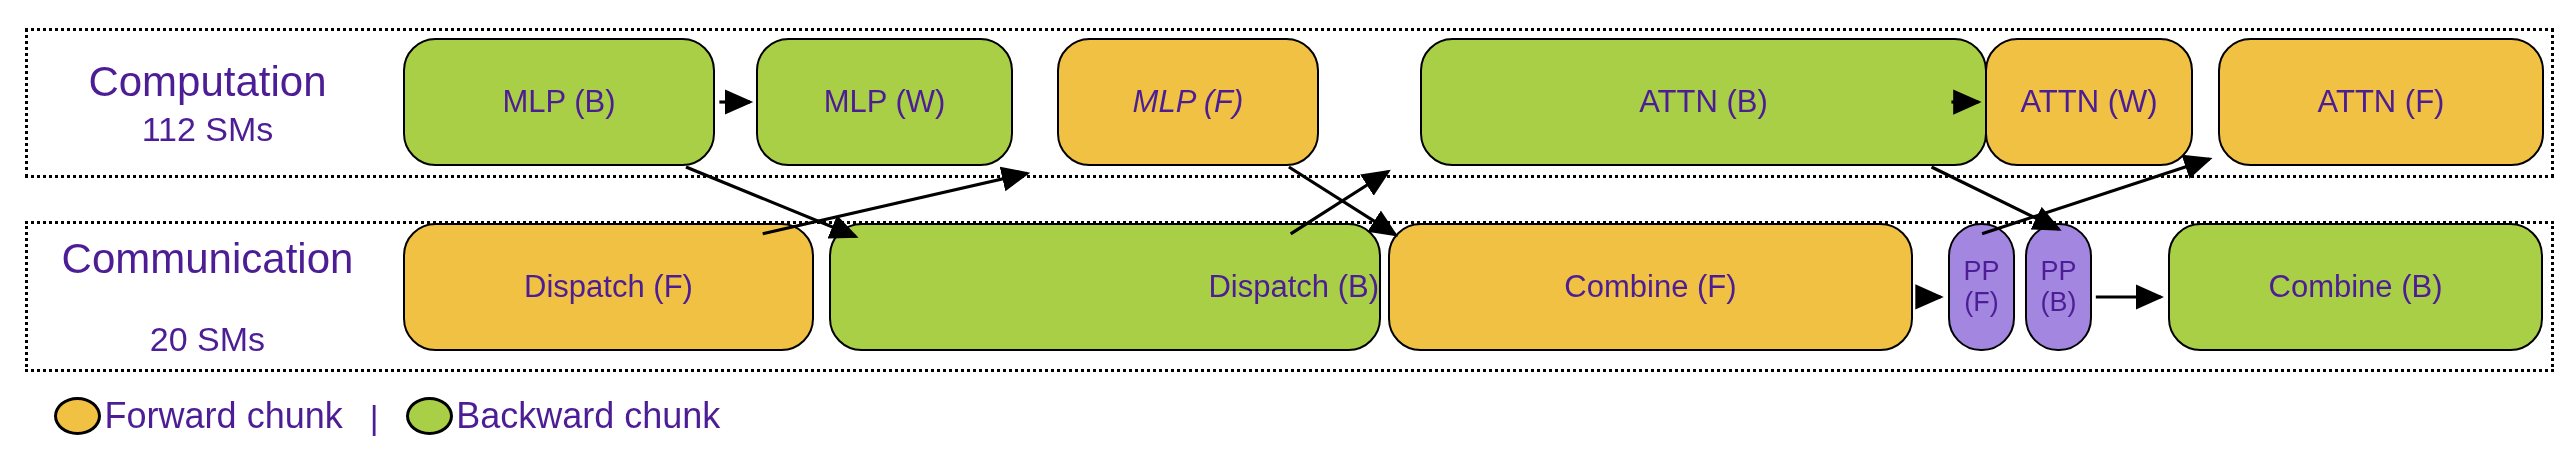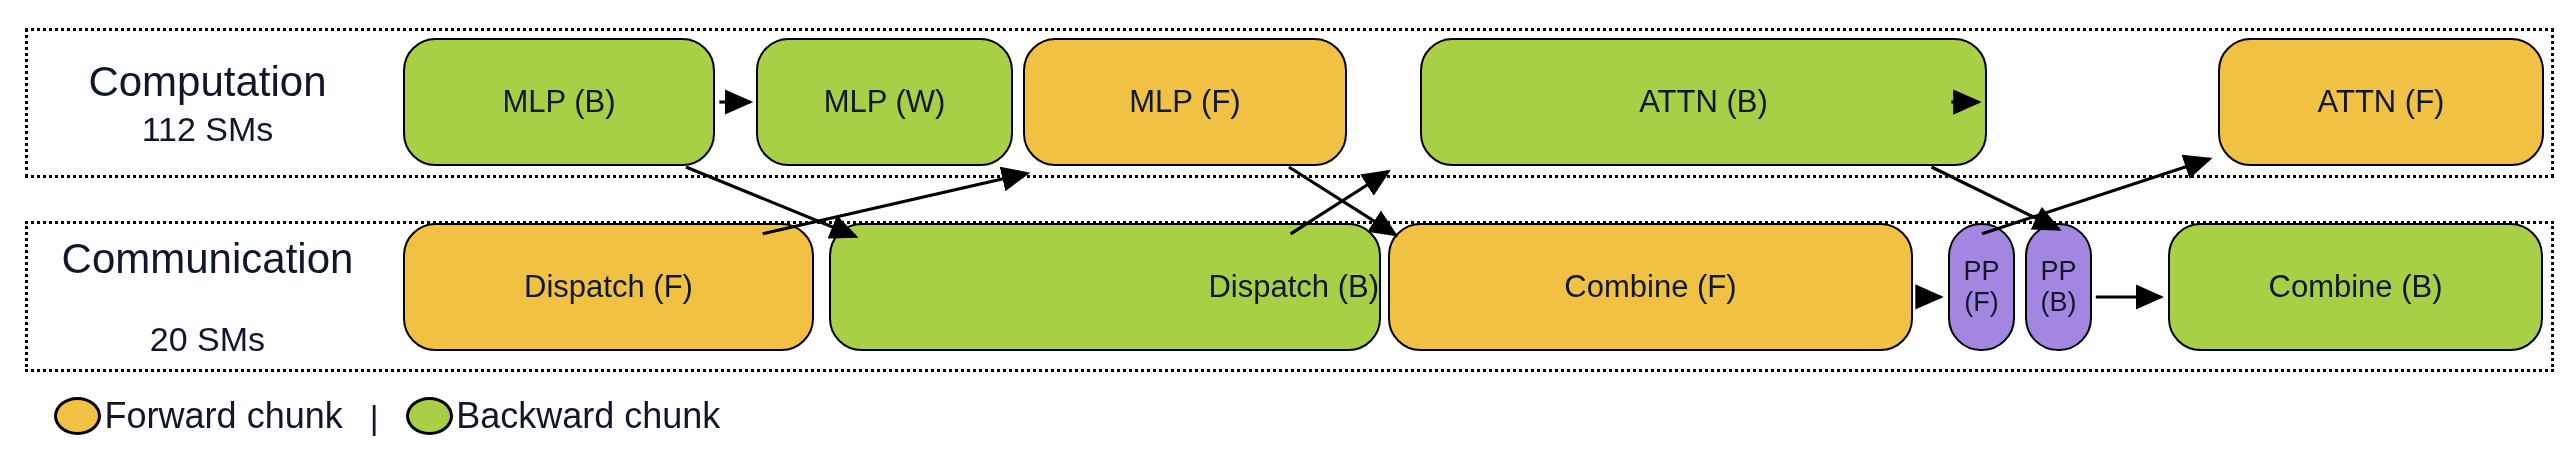--- a/index.html
+++ b/index.html
@@ -2,21 +2,21 @@
 <html style="--forward-color: #F0C142; --backward-color: #A9CF46; --pp-color: #A286E0;font-size:14.4px"><head>
 <meta charset="utf-8">
 <style>
   html, body { margin: 0; padding: 0; background: #ffffff; }
   .canvas {
     position: relative;
     width: 2576px;
     height: 464px;
     background: #ffffff;
     font-family: "Liberation Sans", sans-serif;
-    color: #0f172a;
+    color: #4c1d95;
     overflow: hidden;
   }
   .region {
     position: absolute;
     border: 3.6px dotted #000;
     box-sizing: border-box;
     background: transparent;
   }
   #computation-region { left: 25px; top: 28px; width: 2529px; height: 150px; }
   #communication-region { left: 25px; top: 221px; width: 2529px; height: 151px; }
@@ -102,25 +102,28 @@
     <div class="row-title">Communication</div>
     <div class="row-subtitle">20 SMs</div>
   </div>
 
   <div class="block backward top-row" style="left:756px;width:257px;">
     <span>MLP (W)</span>
   </div>
   <div class="block backward top-row" style="left:403px;width:312px;">
     <span>MLP (B)</span>
   </div>
-  <div class="block forward top-row" style="left:1023px;width:324px;">
+  <div class="block forward top-row" style="left:1057px;width:262px;font-style:italic;">
     <span>MLP (F)</span>
   </div>
   <div class="block backward top-row" style="left:1380px;width:567px;margin-left:40px;">
     <span>ATTN (B)</span>
+  </div>
+  <div class="block forward top-row" style="left:1985px;width:208px;">
+    <span>ATTN (W)</span>
   </div>
   <div class="block forward top-row" style="left:2218px;width:326px;">
     <span>ATTN (F)</span>
   </div>
 
   <div class="block forward bottom-row" style="left:403px;width:411px;">
     <span>Dispatch (F)</span>
   </div>
   <div class="block backward bottom-row" style="left:829px;width:552px;align-items:flex-end;">
     <span>Dispatch (B)</span>

